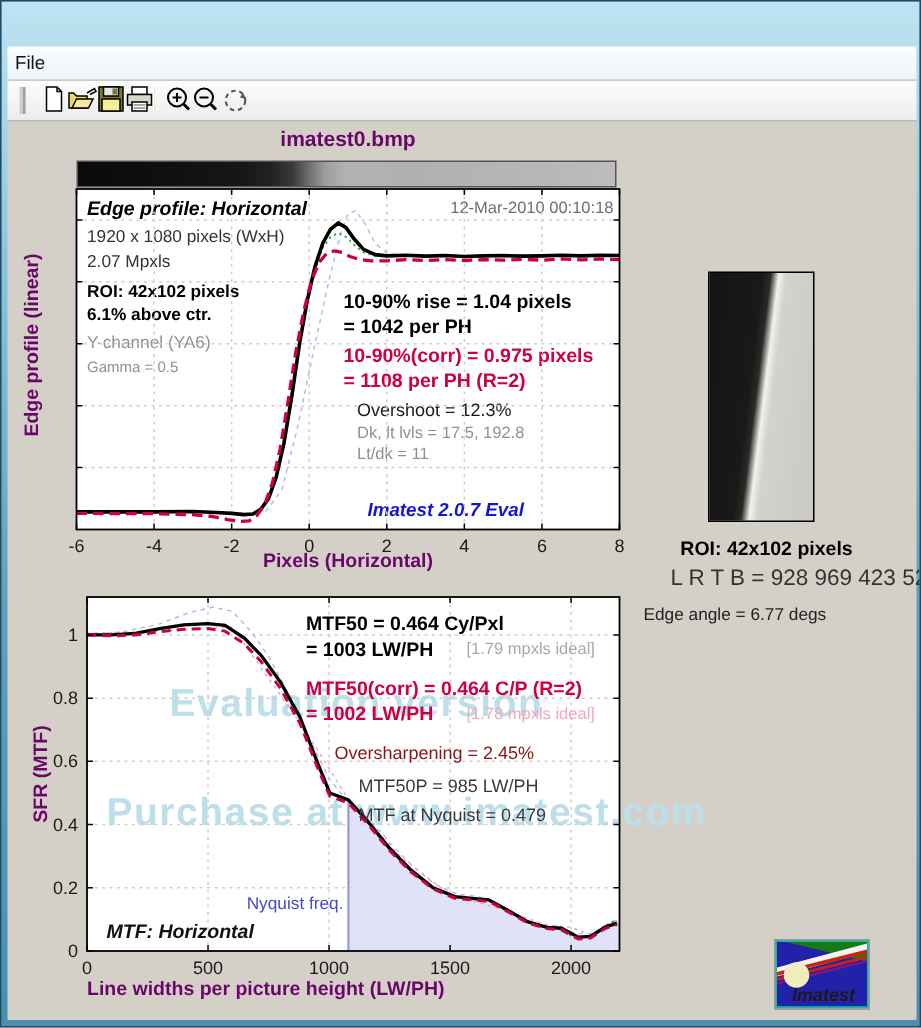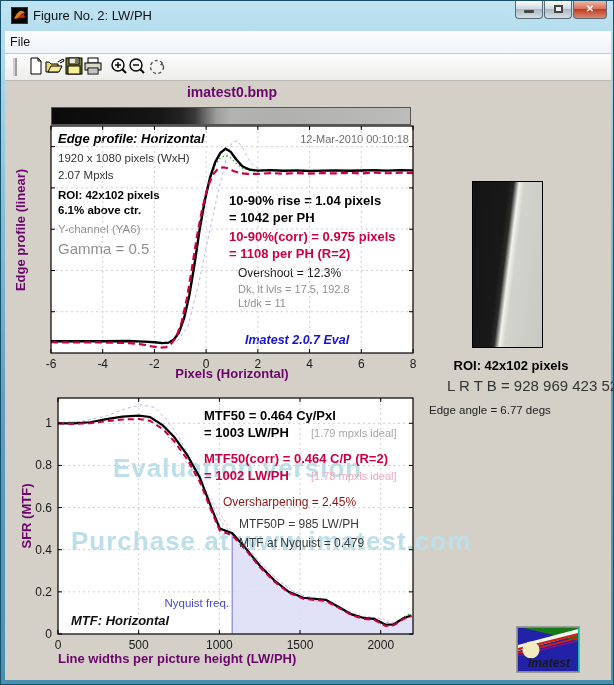--- a/index.html
+++ b/index.html
@@ -38,38 +38,20 @@
   .roi-img{position:absolute;left:467px;top:100px;width:71px;height:167px;border:1px solid #000;
     background:linear-gradient(97deg,#141414 0%,#191919 40%,#2a2a28 46%,#f2f2ec 52%,#d3d3ce 58%,#c9c9c4 100%);}
   svg text{font-family:"Liberation Sans",sans-serif;font-size:12px;fill:#1a1a1a;}
   .logo{position:absolute;left:511px;top:545px;width:64px;height:47px;border:1px solid #9a9a96;background:#14b8a6;padding:1px;}
 </style>
 </head>
 <body>
 
 <div class="window">
 
-  <div class="titlebar">
-    <div class="app-icon">
-      <svg width="15" height="15" viewBox="0 0 15 15">
-        <path d="M2 11 Q5 4 8 3 Q11 2 13 5 Q10 5 8 8 Q6 11 2 11Z" fill="#e07818"></path>
-        <path d="M6 11 Q8 7 12 6 L13 10 Q9 9 6 11Z" fill="#c03010"></path>
-      </svg>
-    </div>
-    <div class="title-text">Figure No. 2: LW/PH</div>
-    <div class="winbtns">
-      <div class="winbtn">
-          <div class="glyph-min"></div>
-        </div>
-      <div class="winbtn">
-          <div class="glyph-restore"></div>
-        </div>
-      <div class="winbtn close"><span>✕</span></div>
-    </div>
-  </div>
 
   <div class="menubar">
     <span class="menu-item">File</span>
   </div>
 
   <div class="toolbar">
     <div class="grip"></div>
     <div class="tbtn" style="left:22px">
       <svg width="18" height="18" viewBox="0 0 18 18">
           <path d="M4 1 L11 1 L14 4 L14 17 L4 17 Z" fill="#fff" stroke="#000"></path>
@@ -131,21 +113,21 @@
     <div class="strip"></div>
 
     <div class="plotbg" style="left:46px;top:45px;width:362px;height:227px"></div>
     <div class="ann b i" style="left:53px;top:50px;font-size:13px">Edge profile: Horizontal</div>
     <div class="ann dgray" style="left:240px;width:164px;top:52px;font-size:11px;text-align:right;color:#6e6e6e">12-Mar-2010 00:10:18</div>
     <div class="ann" style="left:53px;top:71px;font-size:11.5px;color:#333">1920 x 1080 pixels (WxH)</div>
     <div class="ann" style="left:53px;top:88px;font-size:11.5px;color:#333">2.07 Mpxls</div>
     <div class="ann b" style="left:53px;top:108px;font-size:11.5px">ROI: 42x102 pixels</div>
     <div class="ann b" style="left:53px;top:123px;font-size:11.5px">6.1% above ctr.</div>
     <div class="ann gray" style="left:53px;top:142px;font-size:11.5px">Y-channel  (YA6)</div>
-    <div class="ann gray" style="left:53px;top:159px;font-size:15px">Gamma = 0.5</div>
+    <div class="ann gray" style="left:53px;top:159px;font-size:10px">Gamma = 0.5</div>
     <div class="ann b" style="left:224px;top:112px;font-size:13px">10-90% rise = 1.04 pixels</div>
     <div class="ann b" style="left:224px;top:129px;font-size:13px">= 1042 per PH</div>
     <div class="ann b crimson" style="left:224px;top:148px;font-size:13px">10-90%(corr) = 0.975 pixels</div>
     <div class="ann b crimson" style="left:224px;top:165px;font-size:13px">= 1108 per PH  (R=2)</div>
     <div class="ann" style="left:233px;top:185px;font-size:12px;color:#1a1a1a">Overshoot = 12.3%</div>
     <div class="ann gray" style="left:233px;top:202px;font-size:11px">Dk, lt lvls = 17.5, 192.8</div>
     <div class="ann gray" style="left:233px;top:216px;font-size:11px">Lt/dk = 11</div>
     <div class="ann b i blue-eval" style="left:240px;width:162px;top:252px;font-size:12.5px;">Imatest 2.0.7 Eval</div>
     <svg class="chart-svg" style="left:12px;top:40px" width="404" height="250">
         <line x1="85.71428571428571" y1="5" x2="85.71428571428571" y2="232" stroke="#cfcfcf" stroke-dasharray="2,3"></line>

